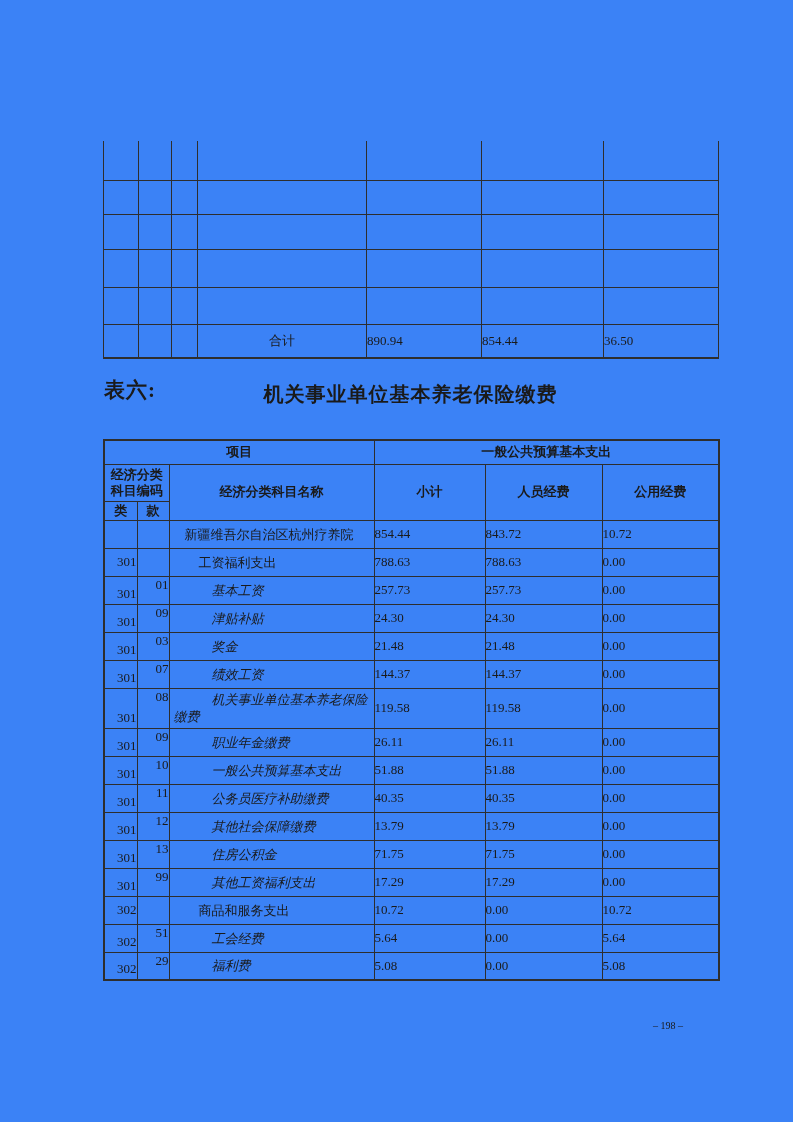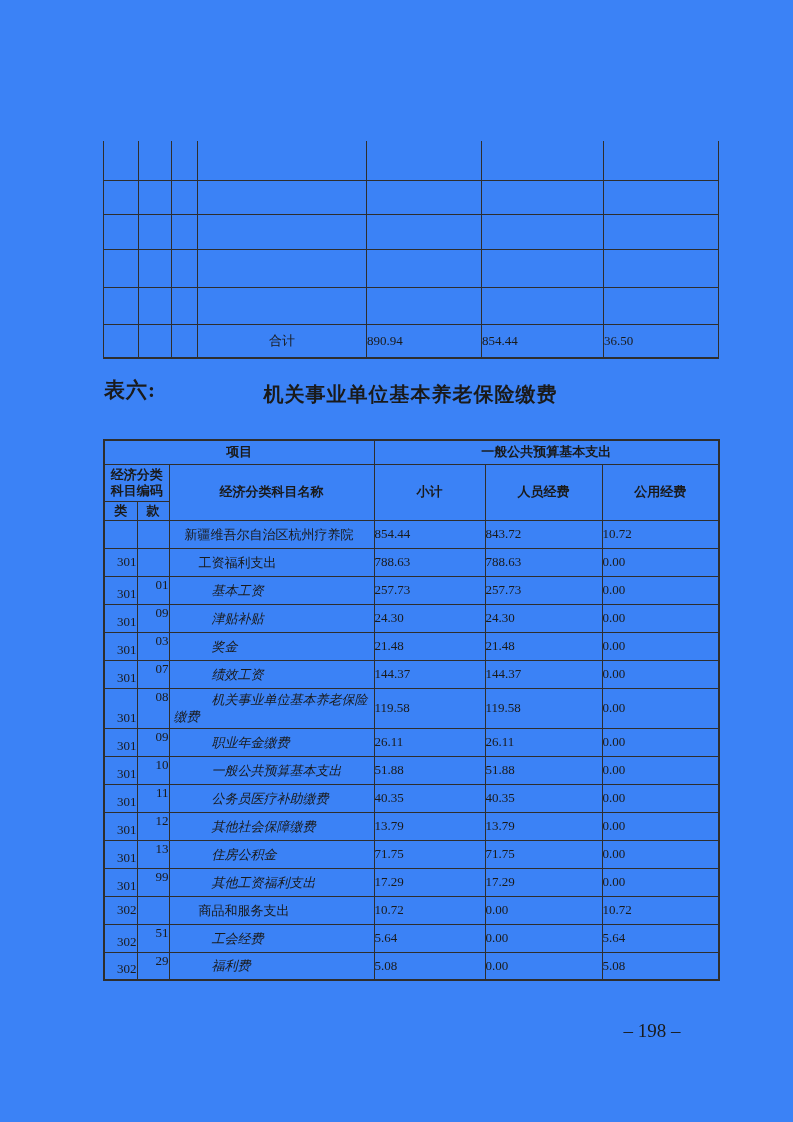--- a/index.html
+++ b/index.html
@@ -59,22 +59,22 @@
   .code { text-align: right; }
   .code-low  { vertical-align: bottom; padding-bottom: 2px; }
   .code-high { vertical-align: top;    padding-top: 0; }
   .name { text-align: left; padding-left: 4px; padding-right: 3px; line-height: 17px; }
   .n0 { text-indent: 11px; }
   .n1 { text-indent: 25px; }
   .n2 { text-indent: 38px; font-style: italic; }
 
   
   .page-number {
-    position: absolute; left: 602px; top: 1020px; width: 100px;
-    text-align: center; font-size: 19px;
+    position: absolute; left: 618px; top: 1020px; width: 100px;
+    text-align: center; font-size: 10px;
   }
 </style>
 </head>
 <body>
 
 <div class="page">
 
   <table class="carryover-table">
     <colgroup>
       <col style="width:35px">

